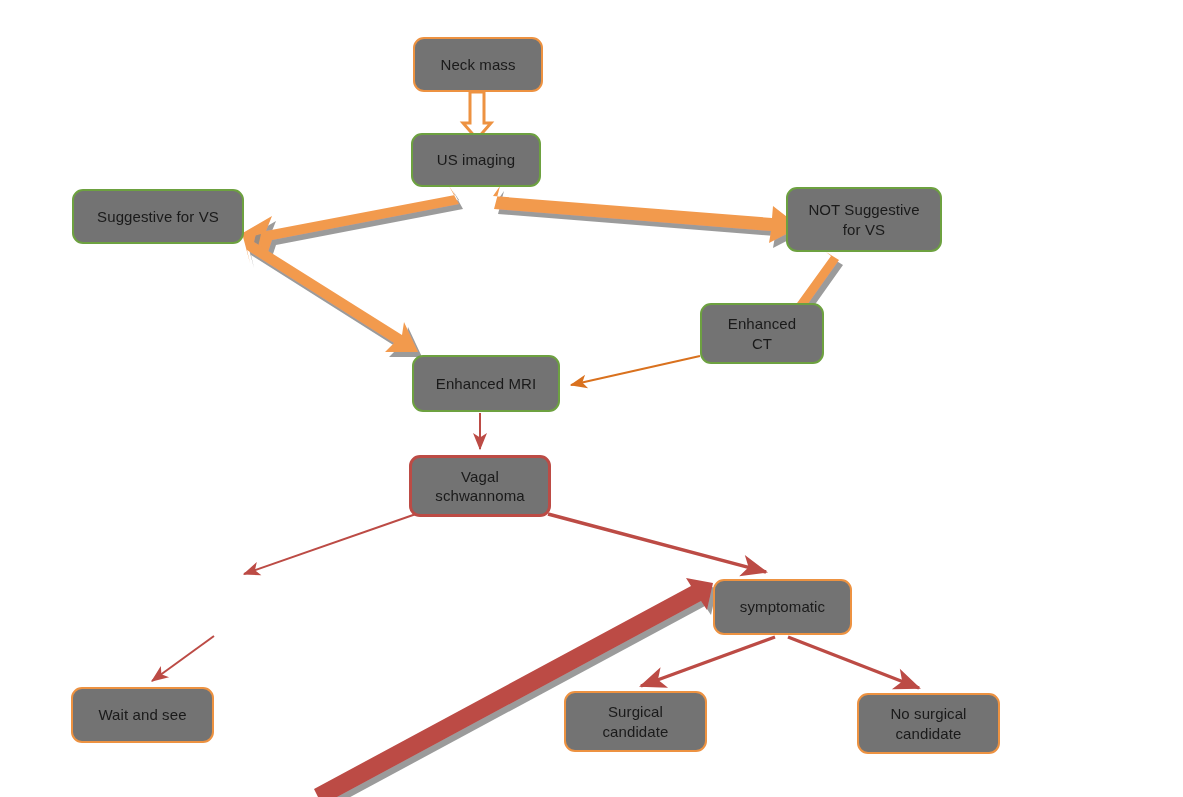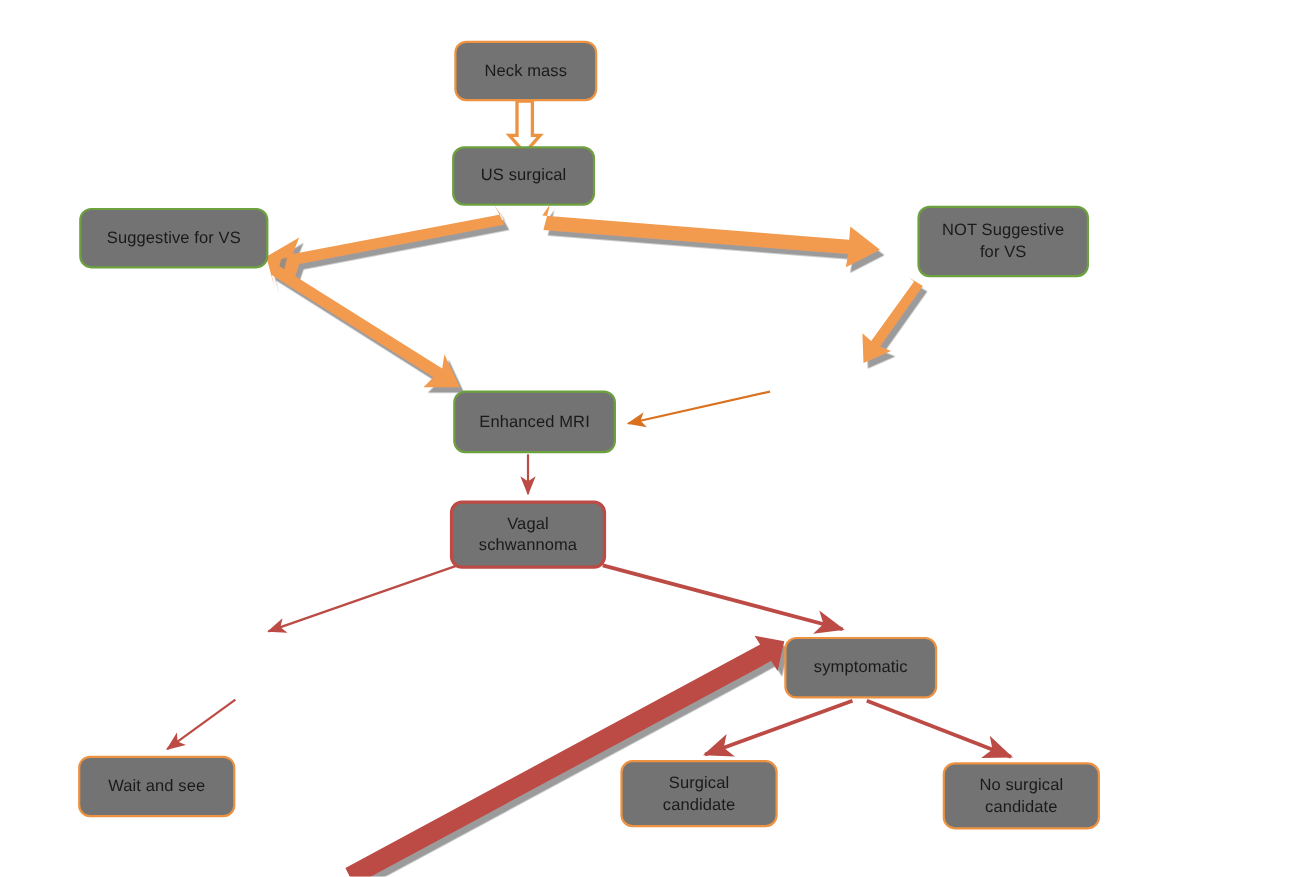--- a/index.html
+++ b/index.html
@@ -107,32 +107,36 @@
     <g filter="url(#speckle-shadow)">
       <path d="M318,797 L314,789 L691,586 L686,578 L713,583 L707,610 L701,601 L324,804 Z" fill="#BC4B45"></path>
     </g>
   </svg>
 
   <div class="node orange" style="left:413px; top:37px; width:130px; height:55px;">
     <span>Neck mass</span>
   </div>
 
   <div class="node green" style="left:411px; top:133px; width:130px; height:54px;">
-    <span>US surgical</span>
+    <span>US imaging</span>
   </div>
 
   <div class="node green" style="left:72px; top:189px; width:172px; height:55px;">
     <span>Suggestive for VS</span>
   </div>
 
-  <div class="node green" style="left:786px; top:187px; width:156px; height:65px;margin-left:48px;">
+  <div class="node green" style="left:786px; top:187px; width:156px; height:65px;">
     <span>NOT Suggestive
 for VS</span>
   </div>
 
+  <div class="node green" style="left:700px; top:303px; width:124px; height:61px;">
+    <span>Enhanced
+CT</span>
+  </div>
 
   <div class="node green" style="left:412px; top:355px; width:148px; height:57px;">
     <span>Enhanced MRI</span>
   </div>
 
   <div class="node darkred" style="left:409px; top:455px; width:142px; height:62px;">
     <span>Vagal
 schwannoma</span>
   </div>
 

